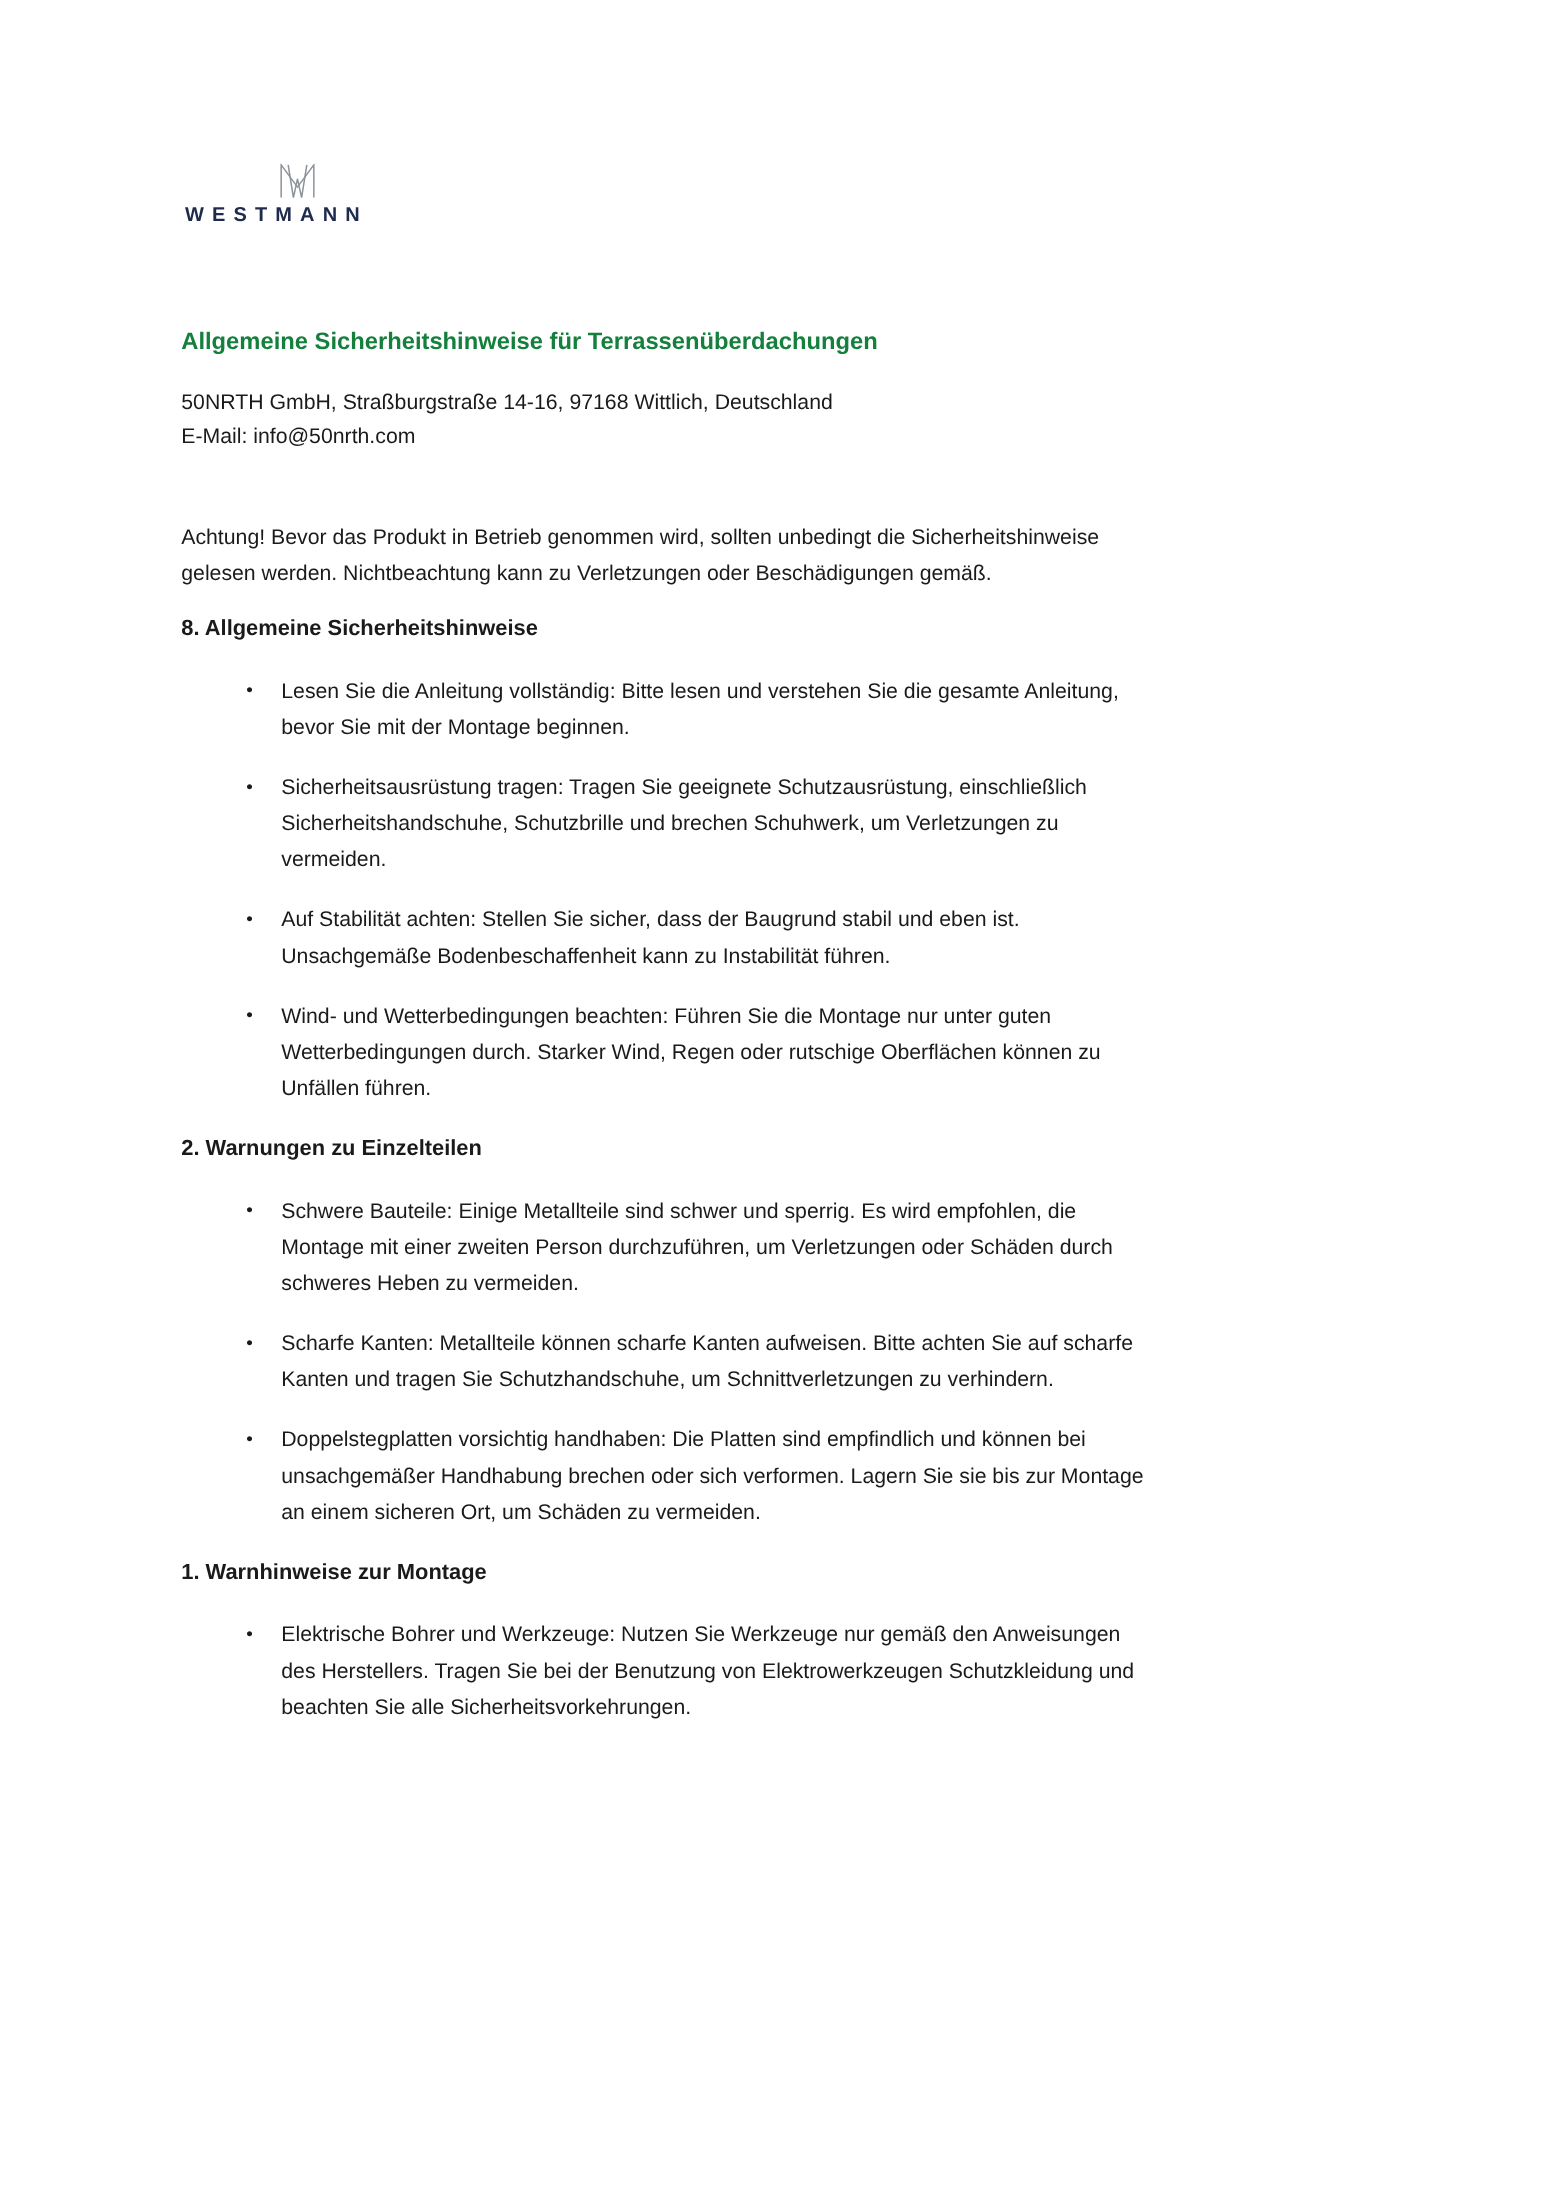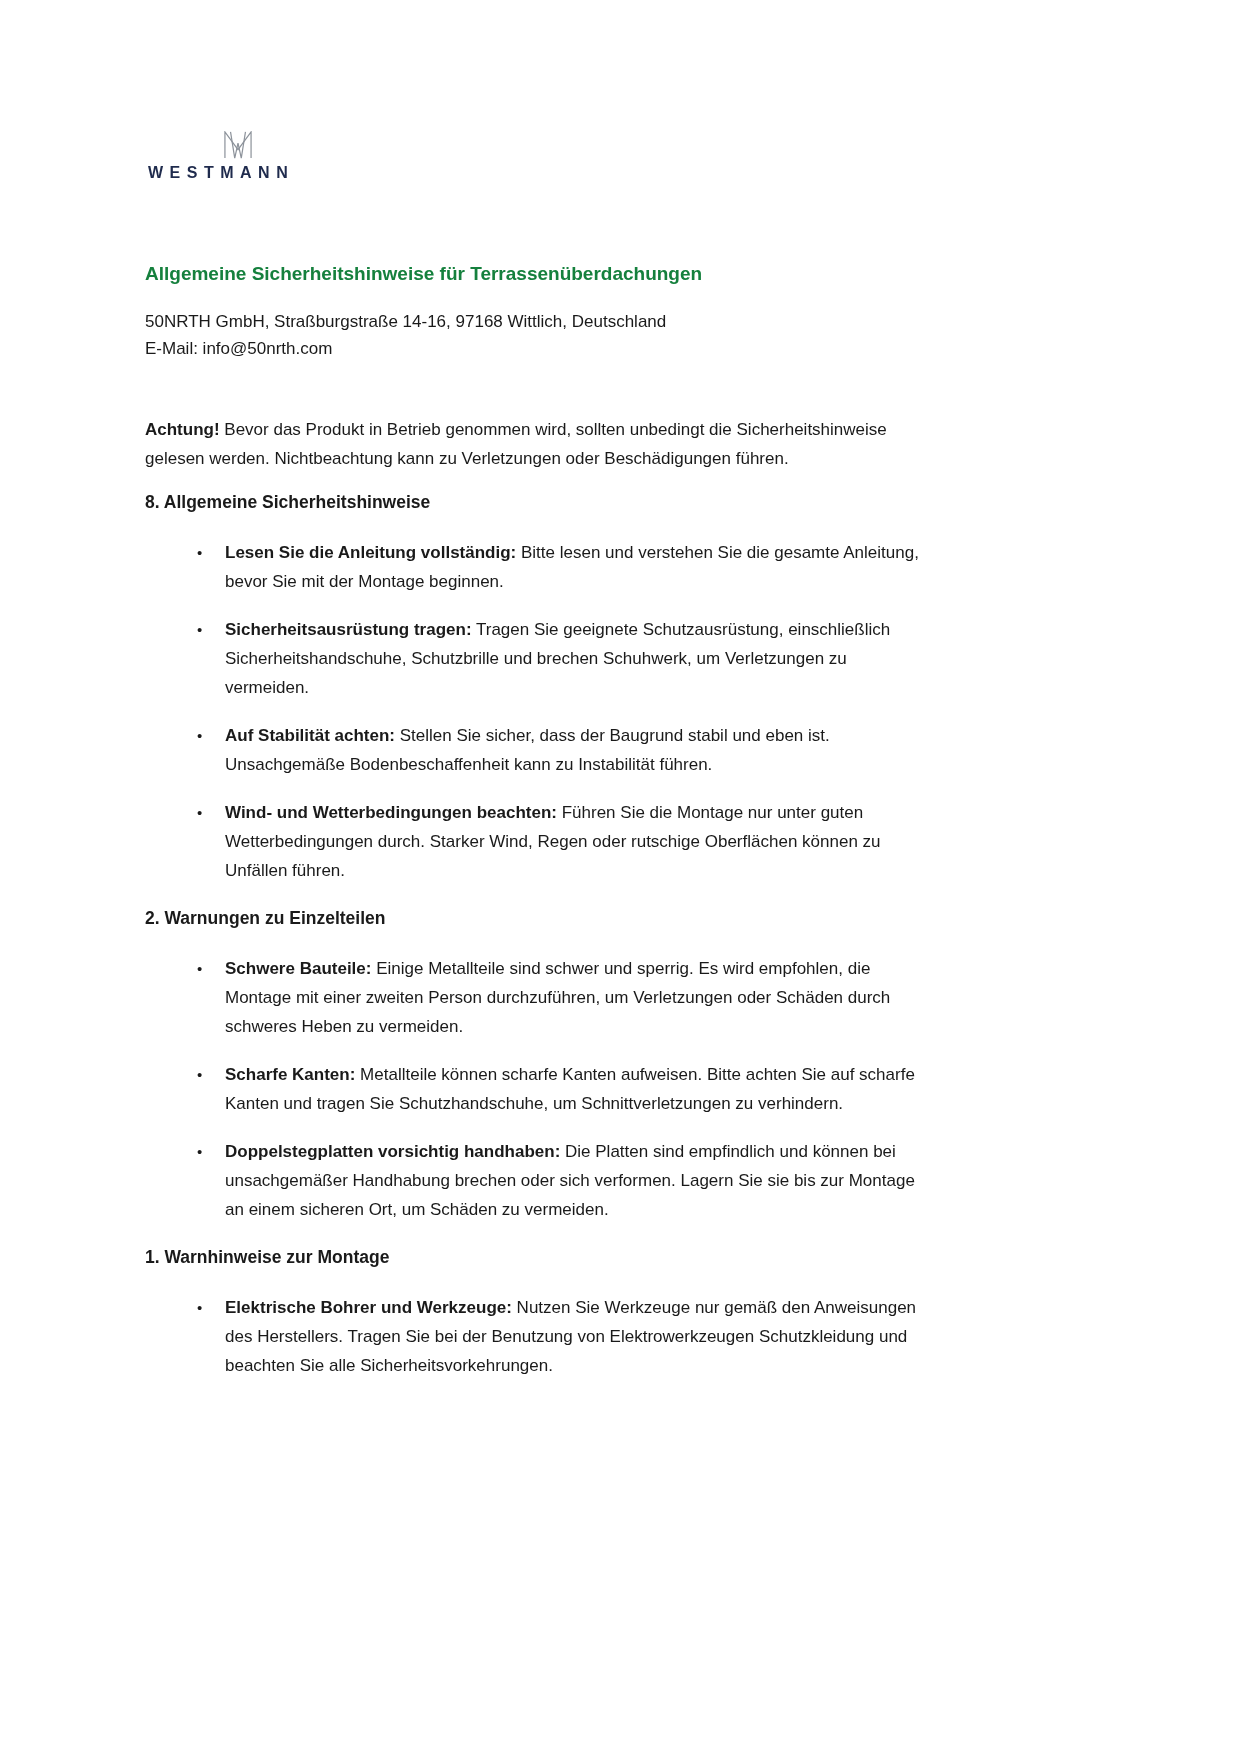--- a/index.html
+++ b/index.html
@@ -75,21 +75,21 @@
     font-size: 17px;
     line-height: 29px;
     margin: 0 0 19px 0;
   }
   ul.item-list li .bullet {
     position: absolute;
     left: 52px;
     top: 0;
     font-size: 15px;
   }
-  strong { font-weight: bold; }
+  strong { font-weight: normal; }
 </style>
 </head>
 <body>
 
 <div class="page">
 
   <div class="logo-block">
     <svg class="monogram" viewBox="0 0 34 30" fill="none" stroke="#8d939b" stroke-width="1.3">
       <path d="M3 29 L3 1 L17 20 L31 1 L31 29"></path>
       <path d="M9 1 L13.5 29 L17 13 L20.5 29 L25 1"></path>
@@ -100,21 +100,21 @@
   <h1>Allgemeine Sicherheitshinweise für Terrassenüberdachungen</h1>
 
   <div class="address">
     <div>50NRTH GmbH, Straßburgstraße 14-16, 97168 Wittlich, Deutschland</div>
     <div>E-Mail: info@50nrth.com</div>
   </div>
 
 
   <p class="body-par warning">
     <strong>Achtung!</strong>
-    <span>Bevor das Produkt in Betrieb genommen wird, sollten unbedingt die Sicherheitshinweise gelesen werden. Nichtbeachtung kann zu Verletzungen oder Beschädigungen führen.</span>
+    <span>Bevor das Produkt in Betrieb genommen wird, sollten unbedingt die Sicherheitshinweise gelesen werden. Nichtbeachtung kann zu Verletzungen oder Beschädigungen gemäß.</span>
   </p>
 
   <div id="sections">
   <section>
     <h2 class="section-heading">8. Allgemeine Sicherheitshinweise</h2>
     <ul class="item-list">
   <li>
     <span class="bullet">•</span>
     <strong>Lesen Sie die Anleitung vollständig:</strong>
     <span>Bitte lesen und verstehen Sie die gesamte Anleitung, bevor Sie mit der Montage beginnen.</span>

